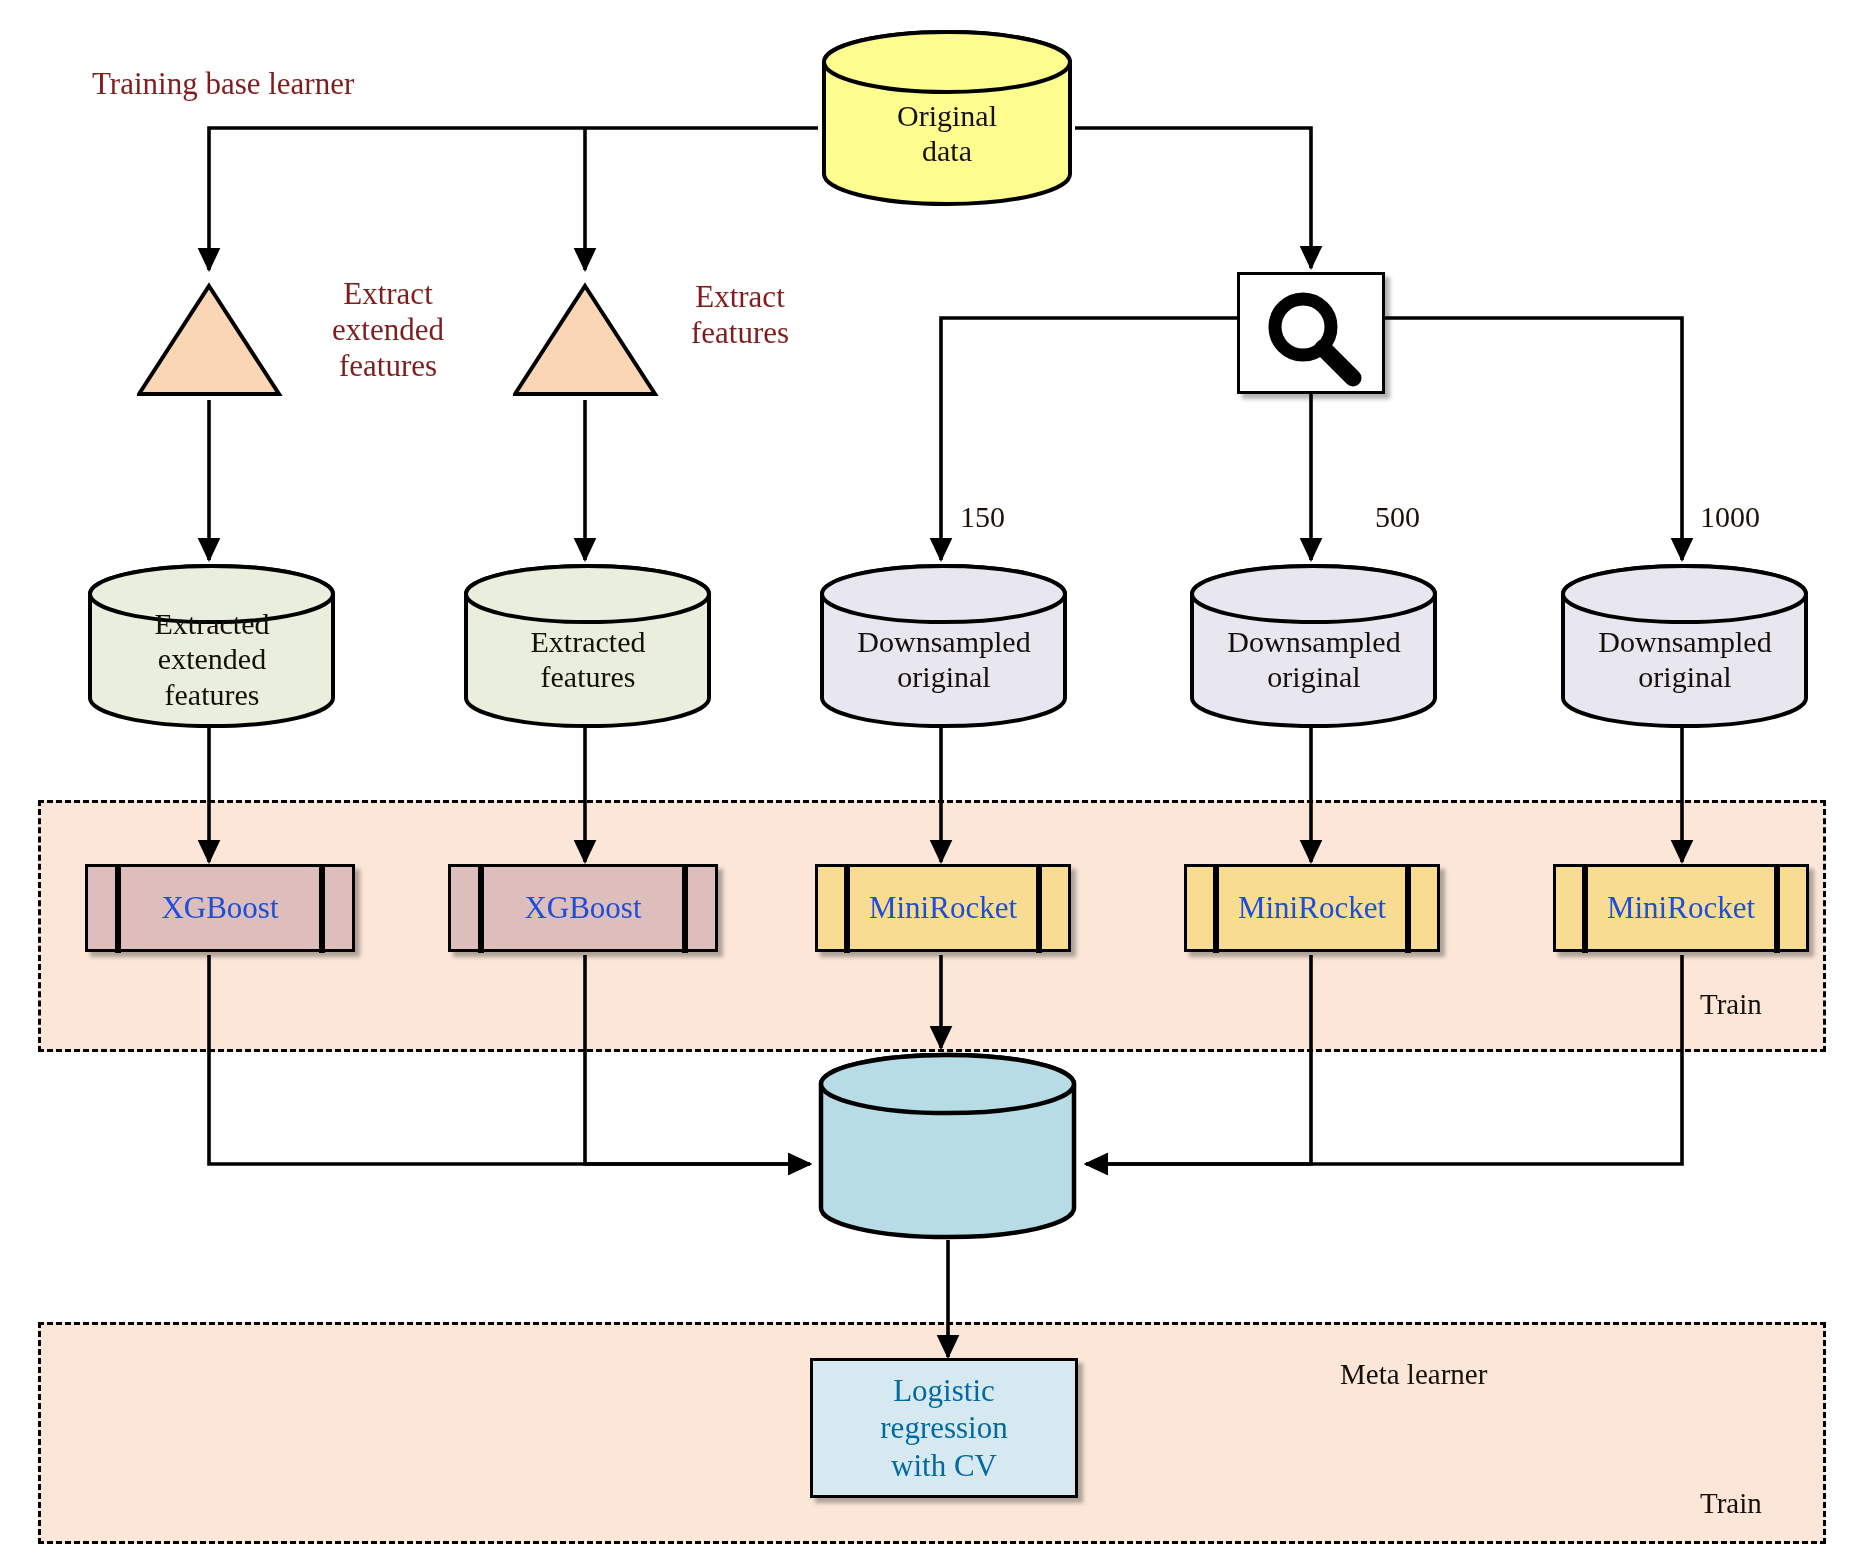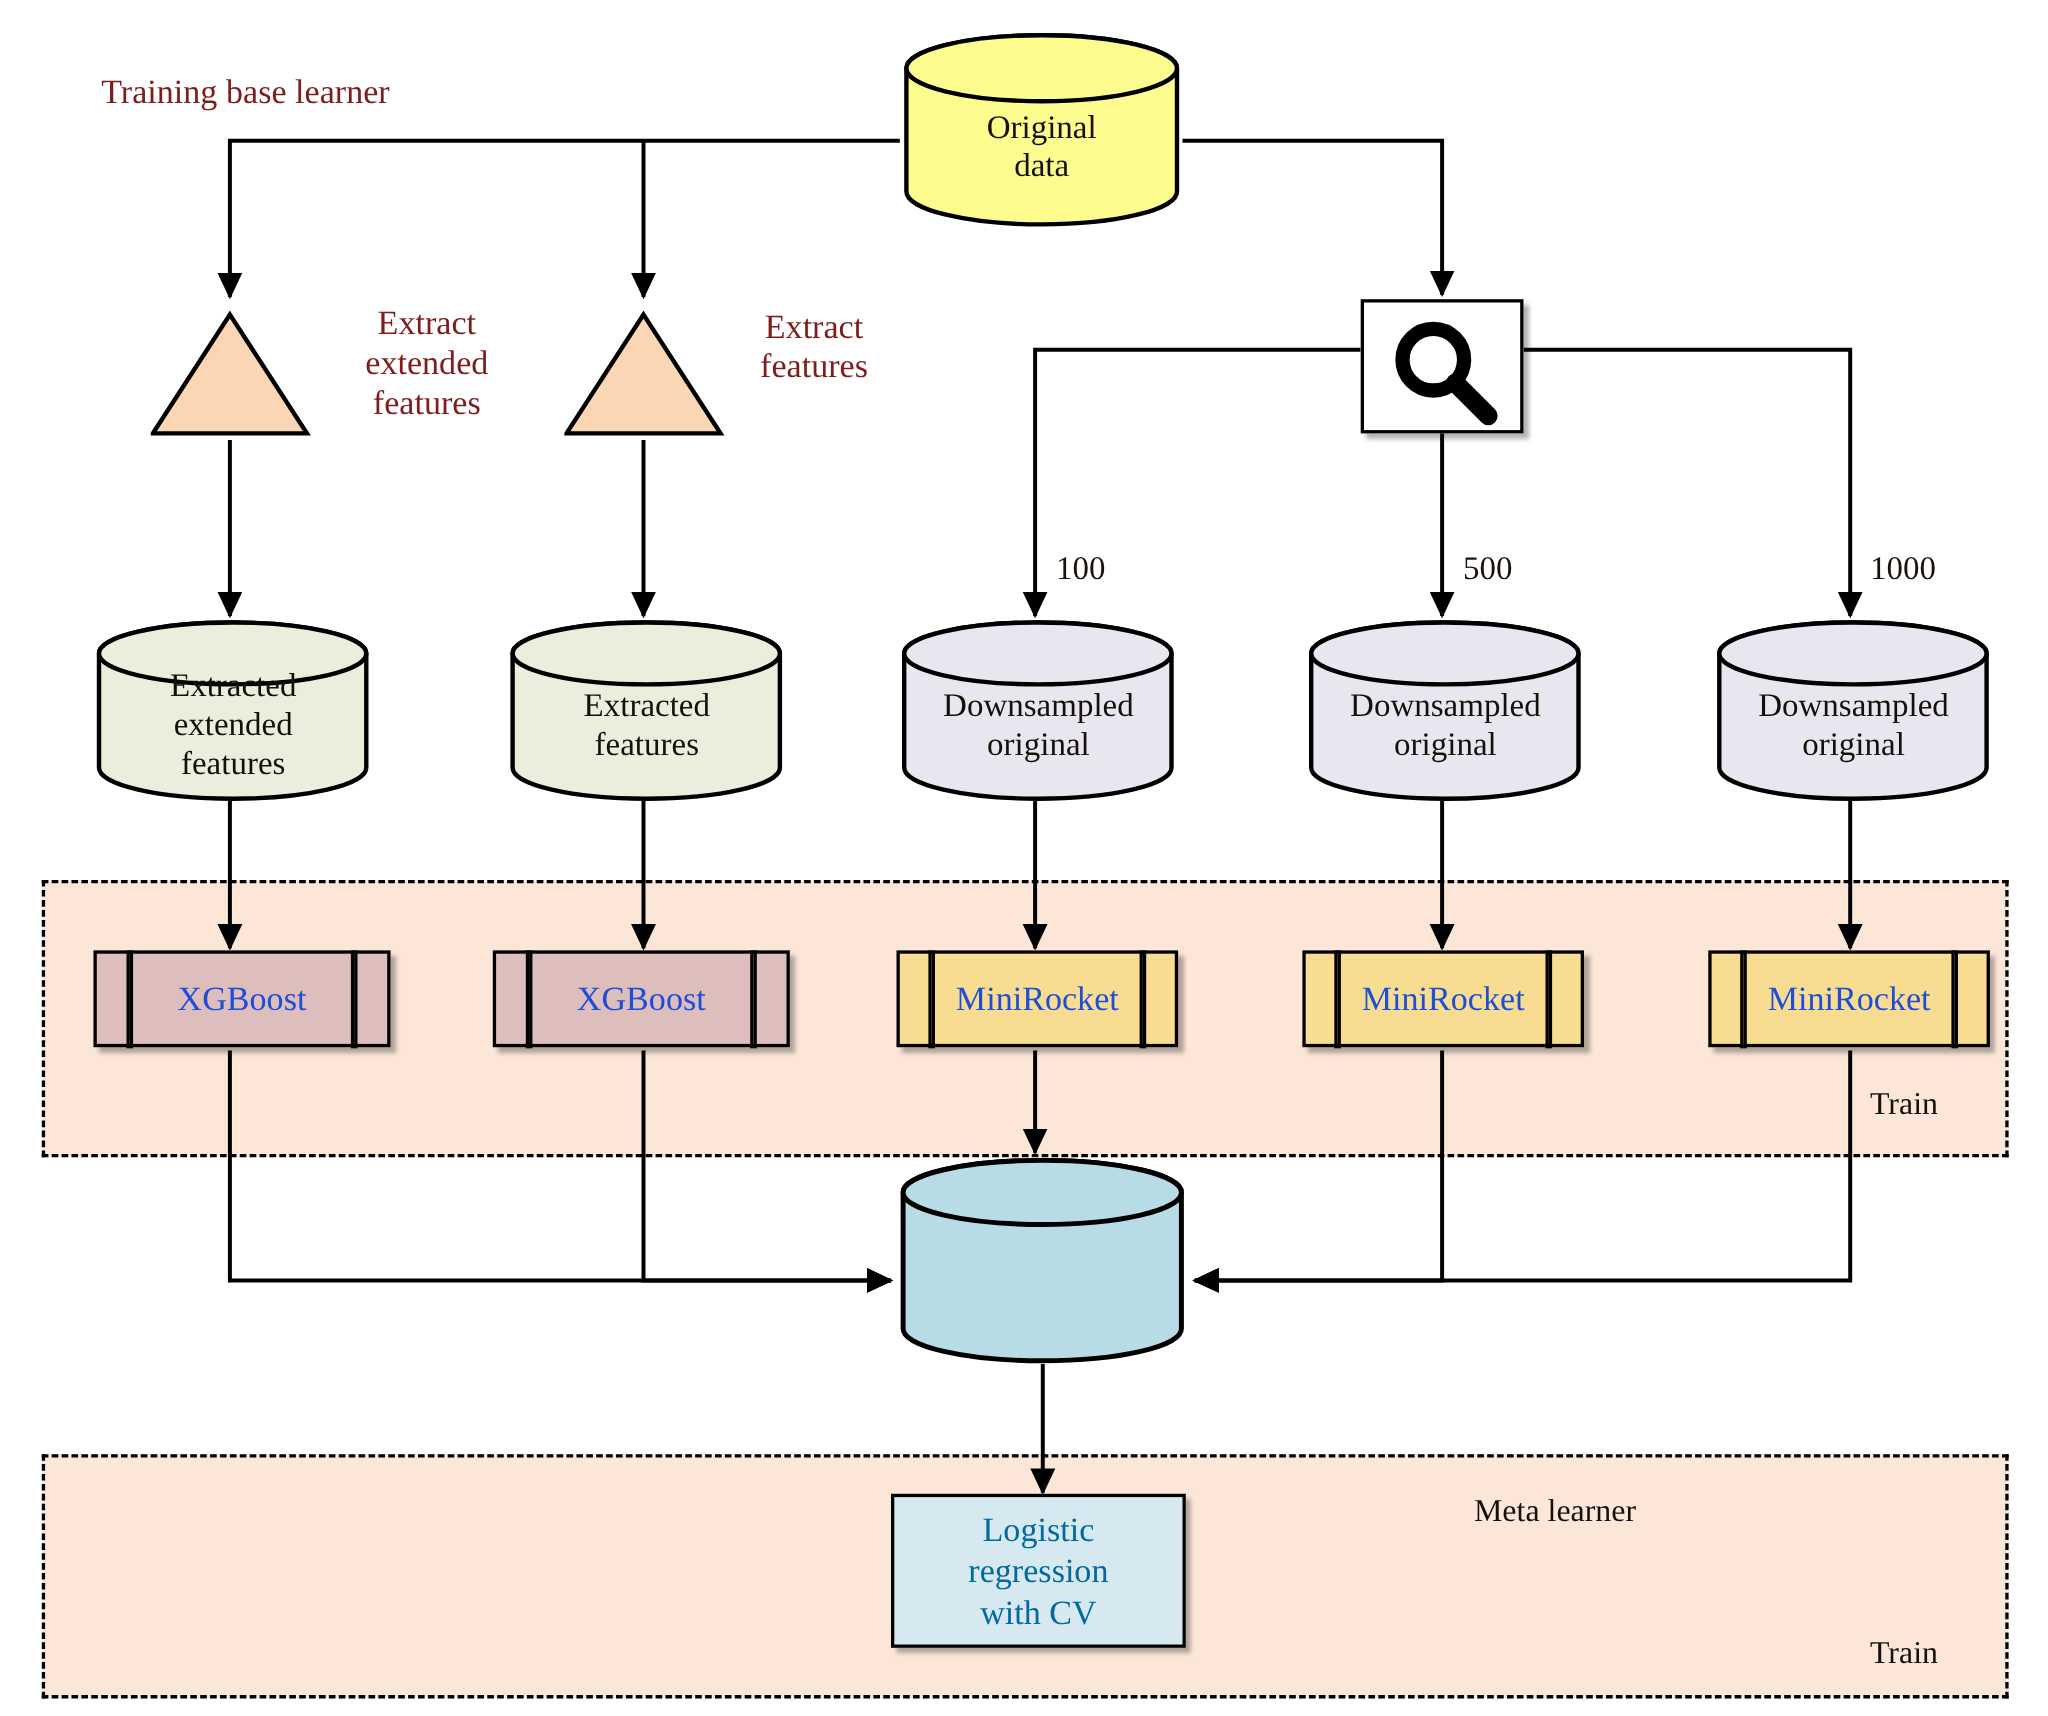--- a/index.html
+++ b/index.html
@@ -164,22 +164,22 @@
   <div class="txt lbl-free" style="left:92px; top:55px; text-align:left;">Training base learner</div>
 
   <div class="txt lbl-free" style="left:278px; top:265px; width:220px; text-align:center;"><span style="white-space:pre-line;">Extract
 extended
 features</span></div>
 
   <div class="txt lbl-free" style="left:645px; top:268px; width:190px; text-align:center;"><span style="white-space:pre-line;">Extract
 features</span></div>
 
 
-  <div class="txt num-lbl" style="left:960px; top:500px; width:90px; text-align:left;">100</div>
-  <div class="txt num-lbl" style="left:1330px; top:500px; width:90px; text-align:left;">500</div>
+  <div class="txt num-lbl" style="left:960px; top:500px; width:90px; text-align:left;">150</div>
+  <div class="txt num-lbl" style="left:1330px; top:500px; width:90px; text-align:right;">500</div>
   <div class="txt num-lbl" style="left:1700px; top:500px; width:100px; text-align:left;">1000</div>
 
   <div class="cyl" style="left:818px; top:28px; width:258px; height:180px;">
     <svg width="258" height="180" viewBox="0 0 258 180">
       <g filter="">
         <path d="M 6 34 A 123 30 0 0 1 252 34 L 252 146 A 123 30 0 0 1 6 146 Z" fill="#fdfd8f" stroke="#000" stroke-width="4"></path>
         <path d="M 6 34 A 123 30 0 0 0 252 34 A 123 30 0 0 0 6 34 Z" fill="#fdfd8f" stroke="#000" stroke-width="4"></path>
       </g>
     </svg>
     <div class="cyl-text" style="top:70px; white-space:pre-line;">Original

